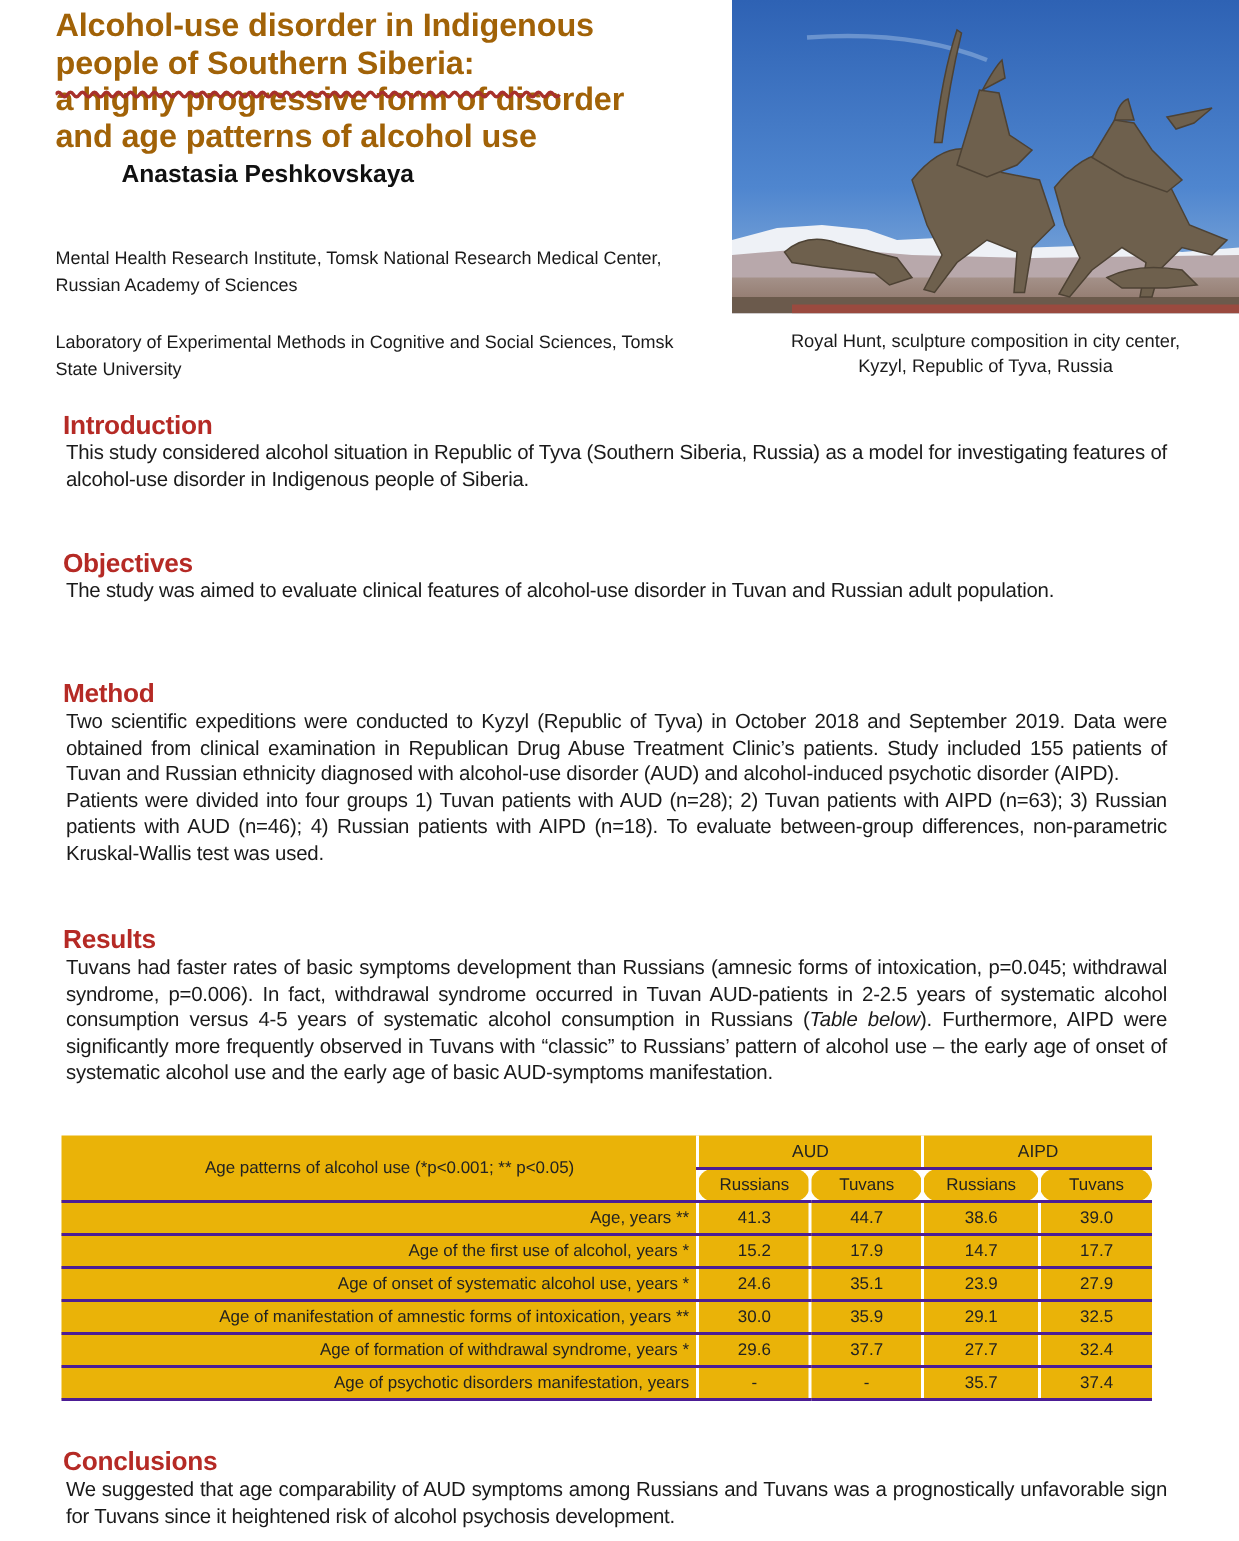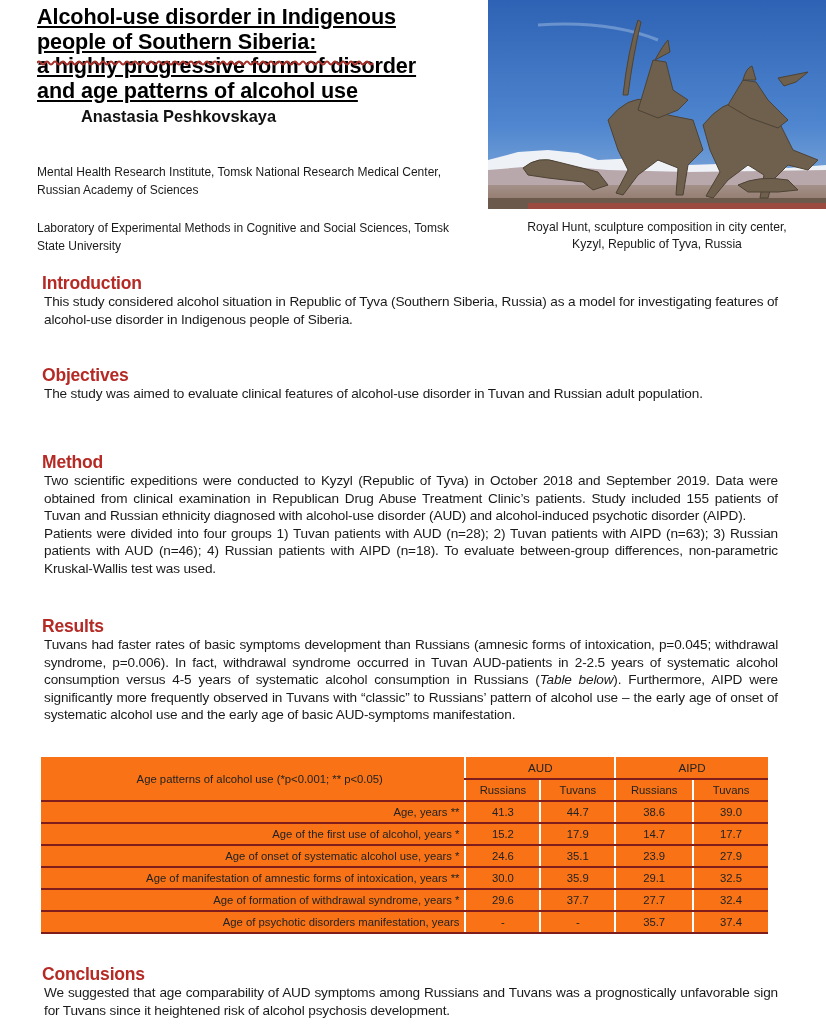--- a/index.html
+++ b/index.html
@@ -1,20 +1,20 @@
 <!DOCTYPE html>
 <html><head>
   <meta charset="utf-8">
   <style>
     * { box-sizing: border-box; margin: 0; padding: 0; }
     html, body { width: 826px; height: 1027px; overflow: hidden; background: #ffffff; }
     body { position: relative; font-family: "Liberation Sans", sans-serif; color: #1a1a1a; }
 
     .title-block { position: absolute; left: 37px; top: 5px; width: 450px; }
-    .title { color: #000000; font-weight: bold; font-size: 21.6px; line-height: 24.5px; letter-spacing: -0.1px; text-decoration: underline; }
+    .title { color: #a16207; font-weight: bold; font-size: 21.6px; line-height: 24.5px; letter-spacing: -0.1px; }
     .title .line { display: block; white-space: nowrap; }
     .squiggle { position: absolute; left: 0; top: 55px; width: 338px; height: 6px; }
     .author { font-weight: bold; font-size: 16.4px; margin-top: 4px; color: #111; margin-left: 44px; }
     .affil { font-size: 12px; line-height: 18px; color: #1a1a1a; position: absolute; left: 37px; width: 440px; }
     .affil.one { top: 163px; }
     .affil.two { top: 219px; }
 
     .photo { position: absolute; left: 488px; top: 0; width: 338px; height: 209px; overflow: hidden; }
     .photo svg { display: block; }
     .caption { position: absolute; left: 512px; top: 219px; width: 290px; text-align: center; font-size: 12.2px; line-height: 17px; color: #1a1a1a; }
@@ -27,23 +27,23 @@
     .sec-body i { font-style: italic; }
 
     #sec-intro { top: 273px; }
     #sec-obj { top: 365px; }
     #sec-method { top: 452px; }
     #sec-results { top: 616px; }
     #sec-concl { top: 940px; margin-top: 24px; }
 
     .tbl-wrap { position: absolute; left: 41px; top: 757px; width: 727px; }
     table.data { border-collapse: collapse; width: 727px; font-size: 11.3px; color: #222; }
-    table.data td, table.data th { background: #f97316; border-bottom: 2px solid #7f1d1d; font-weight: normal; height: 22px; padding: 0 4px; }
+    table.data td, table.data th { background: #eab308; border-bottom: 2px solid #4c1d95; font-weight: normal; height: 22px; padding: 0 4px; }
     table.data th.grp { border-left: 2px solid #ffffff; text-align: center; font-size: 11.6px; height: 22px; }
-    table.data th.sub { border-left: 2px solid #ffffff; text-align: center; }
+    table.data th.sub { border-left: 2px solid #ffffff; text-align: center; border-radius: 11px; }
     table.data th.caption-cell { text-align: center; padding-left: 18px; height: 44px; }
     table.data td.label { text-align: right; padding-right: 5px; width: 426px; }
     table.data td.val { text-align: center; border-left: 2px solid #ffffff; }
     col.c-label { width: 424px; }
     col.c-v { width: 75px; }
     col.c-v2 { width: 78px; }
   </style>
 </head>
 <body>
 

